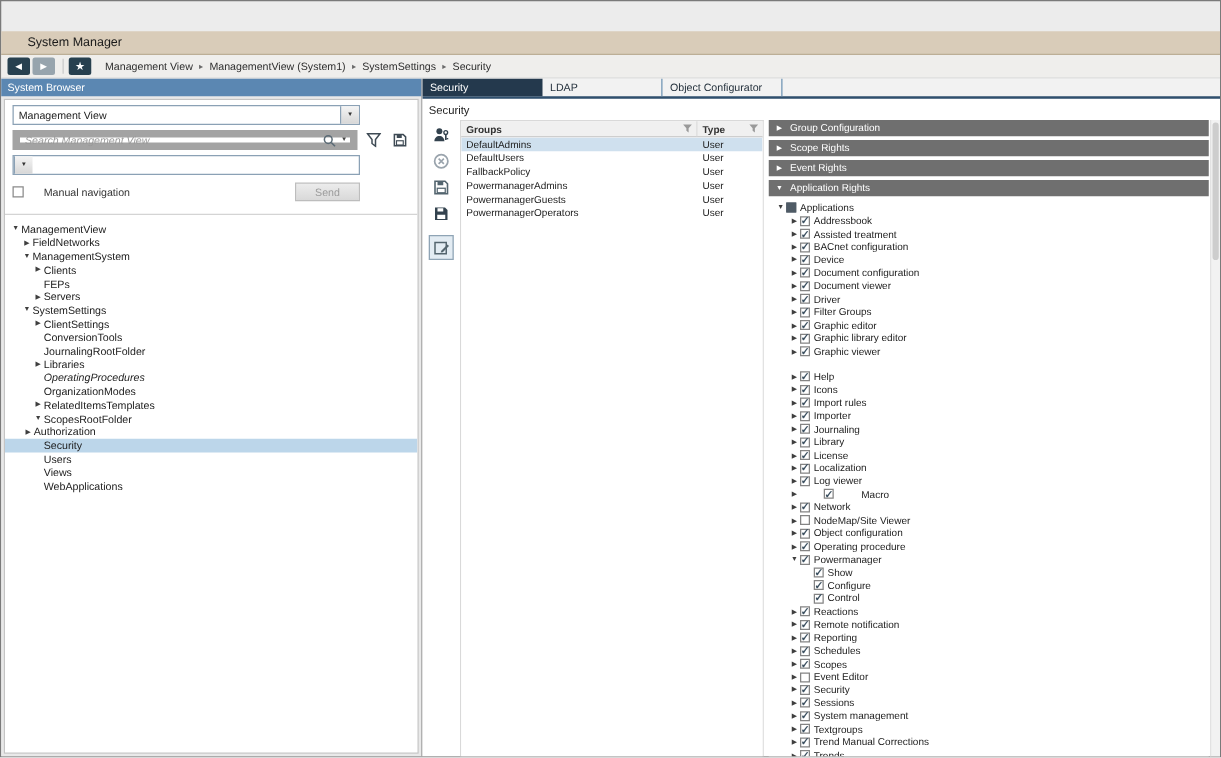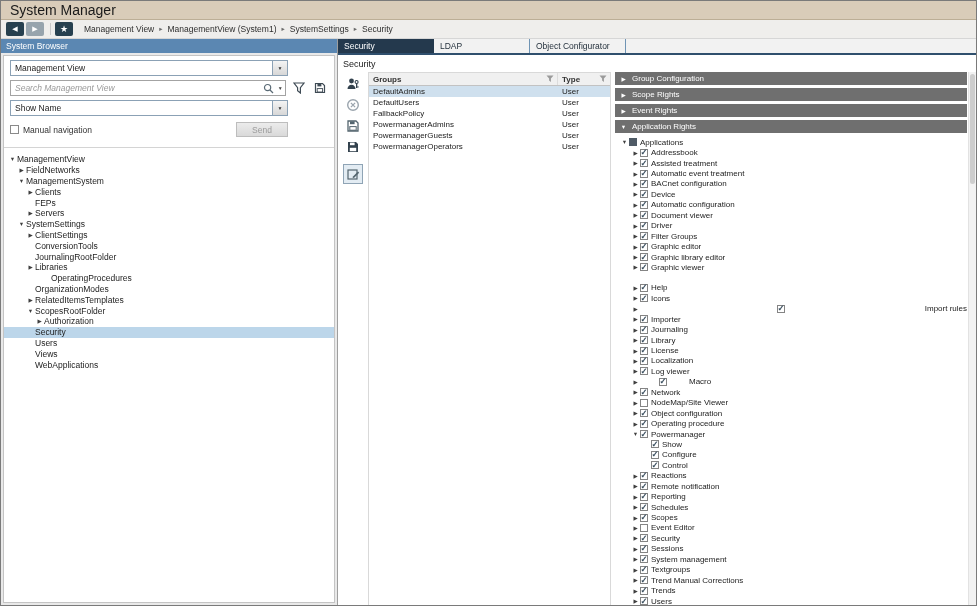--- a/index.html
+++ b/index.html
@@ -1,19 +1,19 @@
 <!DOCTYPE html>
 <html><head>
 <meta charset="utf-8">
 <style>
   *{margin:0;padding:0;box-sizing:border-box;font-family:"Liberation Sans",sans-serif;}
   html,body{width:977px;height:606px;overflow:hidden;background:#fff;}
   .window{width:977px;height:606px;border:1px solid #7a7a7a;display:flex;flex-direction:column;background:#ececec;}
 
-  .titlebar{height:19px;background:#d9ccb9;border-bottom:1px solid #bcae96;display:flex;align-items:center;padding-left:9px;font-size:14px;color:#1a1a1a;flex:none;}
+  .titlebar{height:19px;background:#d9ccb9;border-bottom:1px solid #bcae96;display:flex;align-items:center;padding-left:21px;font-size:10px;color:#1a1a1a;flex:none;margin-top:24px;}
 
   .toolbar{height:19px;background:#efeeec;border-bottom:1px solid #d6d6d6;display:flex;align-items:center;padding:0 5px;flex:none;}
   .navbtn{width:18px;height:14px;border:none;border-radius:2px;display:flex;align-items:center;justify-content:center;font-size:7px;color:#fff;cursor:pointer;margin-right:2px;}
   .navbtn.back{background:#27404f;}
   .navbtn.fwd{background:#97a4ad;}
   .tb-sep{width:1px;height:12px;background:#c9c9c9;margin:0 4px;}
   .navbtn.star{background:#27404f;font-size:9px;}
   .breadcrumb{display:flex;align-items:center;gap:5px;margin-left:9px;font-size:8.5px;color:#2e2e2e;white-space:nowrap;}
   .crumb-wrap{display:flex;align-items:center;gap:5px;}
   .breadcrumb .sep{font-size:6.5px;color:#6a6a6a;}
@@ -23,28 +23,28 @@
 
   
   .left{width:337px;flex:none;background:#e9e9e9;border-right:1px solid #9e9e9e;display:flex;flex-direction:column;min-height:0;}
   .left-header{height:14px;flex:none;background:#5b87b2;color:#fff;font-size:8.5px;display:flex;align-items:center;padding-left:5px;text-align:center;}
   .left-body{flex:1;margin:2px;border:1px solid #c4c4c4;background:#fff;display:flex;flex-direction:column;min-height:0;overflow:hidden;}
   .ctl{margin:4px 6px 0;}
   .dd{width:278px;height:16px;border:1px solid #8ba1b5;display:flex;background:#fff;cursor:pointer;}
   .dd .val{flex:1;font-size:8.5px;color:#222;padding:2px 4px;white-space:nowrap;overflow:hidden;}
   .dd .btn{width:15px;flex:none;background:linear-gradient(#f4f4f4,#d7d7d7);border-left:1px solid #8ba1b5;display:flex;align-items:center;justify-content:center;font-size:5px;color:#333;}
   .search-row{display:flex;align-items:center;gap:5px;}
-  .search-box{width:278px;height:16px;border:1px solid #a3a3a3;background:#fff;display:flex;align-items:center;}
+  .search-box{width:278px;height:16px;border:6px solid #a3a3a3;background:#fff;display:flex;align-items:center;}
   .search-box input{flex:1;border:none;outline:none;font-size:8.5px;font-style:italic;color:#555;padding:0 4px;min-width:0;background:transparent;}
   .search-box input::placeholder{color:#9a9a9a;font-style:italic;}
   .sb-ic{flex:none;display:flex;align-items:center;justify-content:center;width:14px;height:14px;cursor:pointer;}
   .sb-caret{font-size:5px;color:#444;width:10px;text-align:center;cursor:pointer;}
   .flat-ic{width:16px;height:16px;border:none;background:transparent;display:flex;align-items:center;justify-content:center;cursor:pointer;}
   .nav-row{display:flex;align-items:center;justify-content:space-between;width:278px;margin-top:6px;}
-  .chk-wrap{display:flex;align-items:center;gap:4px;font-size:8.5px;color:#333;}
+  .chk-wrap{display:flex;align-items:center;gap:16px;font-size:8.5px;color:#333;}
   .chk{width:9px;height:9px;border:1px solid #8a8a8a;background:#fff;display:inline-block;cursor:pointer;}
   .send-btn{width:52px;height:15px;background:linear-gradient(#ececec,#d9d9d9);border:1px solid #bdbdbd;color:#9b9b9b;font-size:8.5px;cursor:default;}
   .divider{height:1px;background:#d4d4d4;margin:10px 0 4px;}
   .tree{flex:1;overflow:hidden;padding-top:2px;}
   .tree-row{height:10.8px;display:flex;align-items:center;font-size:8.5px;color:#1c1c1c;cursor:pointer;white-space:nowrap;}
   .tree-row .arr{width:9px;flex:none;font-size:5.5px;color:#3f3f3f;text-align:center;}
   .tree-row.sel{background:#bcd6ea;}
 
   
   .main{flex:1;display:flex;flex-direction:column;min-width:0;min-height:0;background:#fff;}
@@ -156,21 +156,20 @@
             <svg width="12" height="12" viewBox="0 0 12 12">
                 <path d="M1.5 1.5h7l2 2v7h-9z" fill="none" stroke="#3f4b55" stroke-width="1.2"></path>
                 <rect x="3.4" y="1.8" width="4" height="2.6" fill="#3f4b55"></rect>
                 <rect x="3.2" y="6.6" width="5.4" height="3.4" fill="none" stroke="#3f4b55" stroke-width="0.9"></rect>
               </svg>
           </button>
         </div>
 
         <div class="ctl">
           <div class="dd">
-            <span class="val">Show Name</span>
             <span class="btn">▼</span>
           </div>
         </div>
 
         <div class="ctl nav-row">
           <label class="chk-wrap">
             <span class="chk"></span>
             <span>Manual navigation</span>
           </label>
           <button class="send-btn">Send</button>
@@ -216,37 +215,37 @@
     <span class="lbl">ConversionTools</span>
   </div>
             <div class="tree-row" style="padding-left: 22px;">
     <span class="arr"></span>
     <span class="lbl">JournalingRootFolder</span>
   </div>
             <div class="tree-row" style="padding-left: 22px;">
     <span class="arr">▶</span>
     <span class="lbl">Libraries</span>
   </div>
-            <div class="tree-row" style="padding-left: 38px;">
+            <div class="tree-row" style="padding-left: 22px; font-style: italic;">
     <span class="arr"></span>
     <span class="lbl">OperatingProcedures</span>
   </div>
             <div class="tree-row" style="padding-left: 22px;">
     <span class="arr"></span>
     <span class="lbl">OrganizationModes</span>
   </div>
             <div class="tree-row" style="padding-left: 22px;">
     <span class="arr">▶</span>
     <span class="lbl">RelatedItemsTemplates</span>
   </div>
             <div class="tree-row" style="padding-left: 22px;">
     <span class="arr">▼</span>
     <span class="lbl">ScopesRootFolder</span>
   </div>
-            <div class="tree-row" style="padding-left: 31px;">
+            <div class="tree-row" style="padding-left: 14px;">
     <span class="arr">▶</span>
     <span class="lbl">Authorization</span>
   </div>
             <div class="tree-row sel" style="padding-left: 22px;">
     <span class="arr"></span>
     <span class="lbl">Security</span>
   </div>
             <div class="tree-row" style="padding-left: 22px;">
     <span class="arr"></span>
     <span class="lbl">Users</span>
@@ -392,36 +391,31 @@
     <span class="lbl">Addressbook</span>
   </div>
                 <div class="app-row" style="padding-left: 16px;">
     <span class="arr">▶</span>
     <span class="cb checked"></span>
     <span class="lbl">Assisted treatment</span>
   </div>
                 <div class="app-row" style="padding-left: 16px;">
     <span class="arr">▶</span>
     <span class="cb checked"></span>
-    <span class="lbl">Automatic event treatment</span>
-  </div>
-                <div class="app-row" style="padding-left: 16px;">
-    <span class="arr">▶</span>
-    <span class="cb checked"></span>
     <span class="lbl">BACnet configuration</span>
   </div>
                 <div class="app-row" style="padding-left: 16px;">
     <span class="arr">▶</span>
     <span class="cb checked"></span>
     <span class="lbl">Device</span>
   </div>
                 <div class="app-row" style="padding-left: 16px;">
     <span class="arr">▶</span>
     <span class="cb checked"></span>
-    <span class="lbl">Automatic configuration</span>
+    <span class="lbl">Document configuration</span>
   </div>
                 <div class="app-row" style="padding-left: 16px;">
     <span class="arr">▶</span>
     <span class="cb checked"></span>
     <span class="lbl">Document viewer</span>
   </div>
                 <div class="app-row" style="padding-left: 16px;">
     <span class="arr">▶</span>
     <span class="cb checked"></span>
     <span class="lbl">Driver</span>
@@ -449,21 +443,21 @@
                 <div class="app-row" style="padding-left: 16px; margin-top: 10px;">
     <span class="arr">▶</span>
     <span class="cb checked"></span>
     <span class="lbl">Help</span>
   </div>
                 <div class="app-row" style="padding-left: 16px;">
     <span class="arr">▶</span>
     <span class="cb checked"></span>
     <span class="lbl">Icons</span>
   </div>
-                <div class="app-row" style="padding-left: 16px; justify-content: space-between;">
+                <div class="app-row" style="padding-left: 16px;">
     <span class="arr">▶</span>
     <span class="cb checked"></span>
     <span class="lbl">Import rules</span>
   </div>
                 <div class="app-row" style="padding-left: 16px;">
     <span class="arr">▶</span>
     <span class="cb checked"></span>
     <span class="lbl">Importer</span>
   </div>
                 <div class="app-row" style="padding-left: 16px;">

